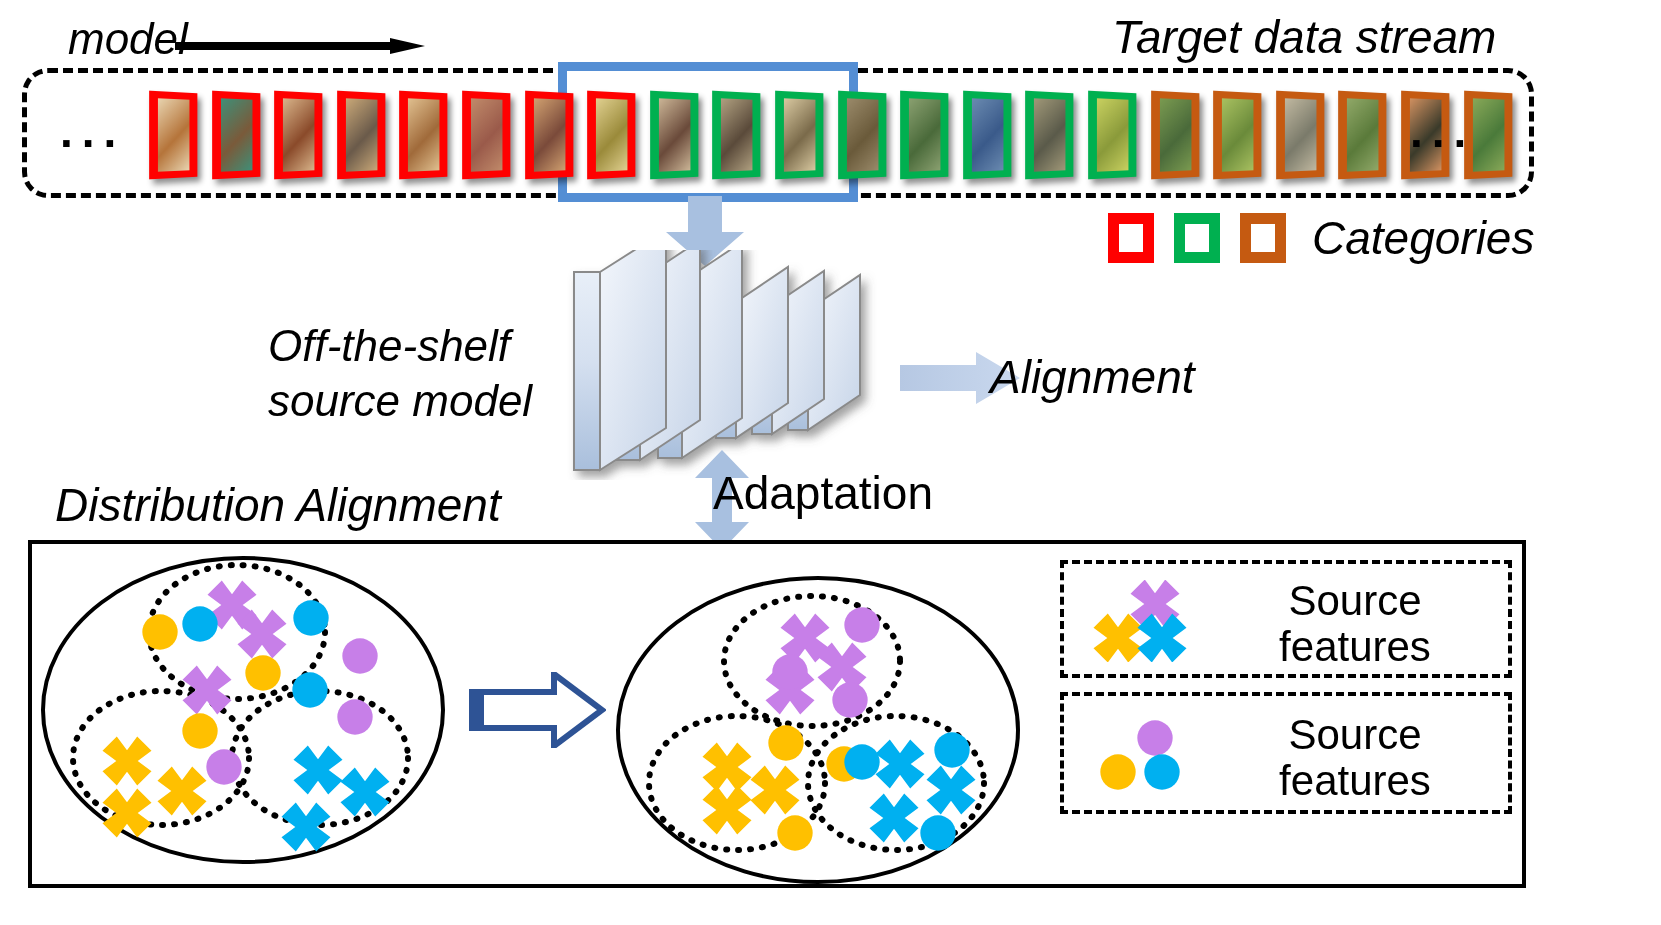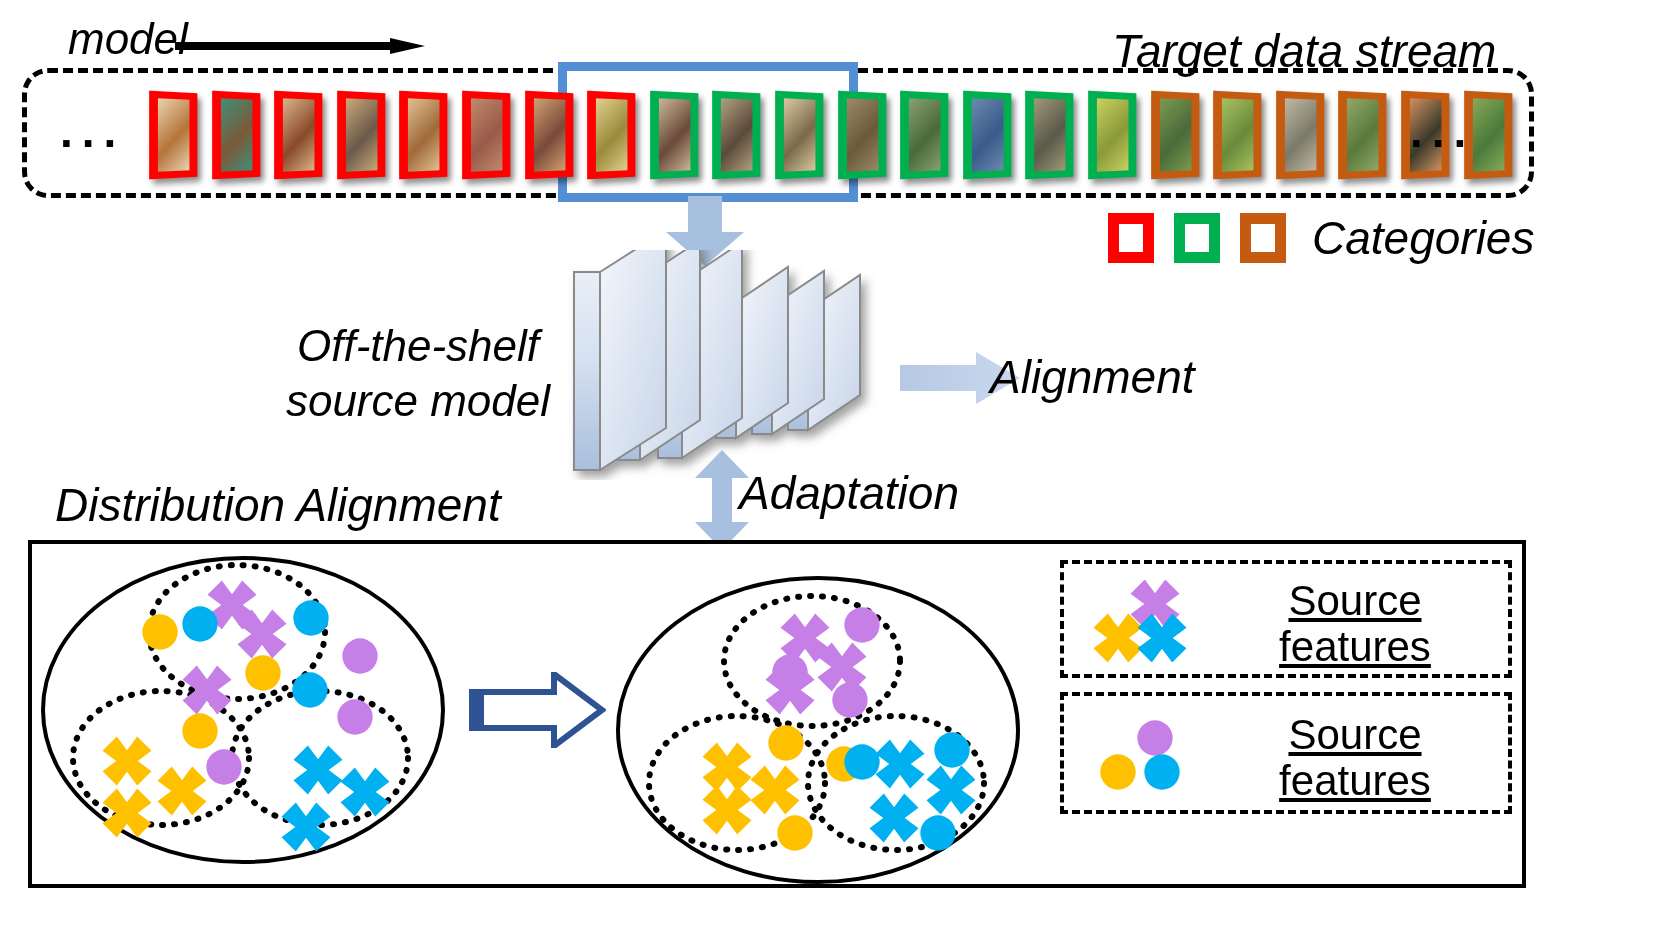--- a/index.html
+++ b/index.html
@@ -5,54 +5,54 @@
   html,body{margin:0;padding:0;background:#fff;}
   body{width:1661px;height:925px;position:relative;overflow:hidden;
        font-family:"Liberation Sans","DejaVu Sans",sans-serif;color:#000;}
   .abs{position:absolute;}
 
   
   #stream-container{left:22px;top:68px;width:1512px;height:130px;
       border:5px dashed #000;border-radius:26px;box-sizing:border-box;}
   #time-label{left:68px;top:14px;font-style:italic;font-size:44px;font-weight:400;}
   #time-arrow{left:175px;top:38px;width:250px;height:16px;}
-  #stream-title{left:1112px;top:24px;font-style:italic;font-size:46px;}
+  #stream-title{left:1112px;top:10px;font-style:italic;font-size:46px;}
 
   #ellipsis-left{left:60px;top:108px;font-size:46px;font-weight:900;letter-spacing:9px;line-height:1;}
   #ellipsis-right{left:1410px;top:108px;font-size:46px;font-weight:900;letter-spacing:9px;line-height:1;}
 
   #batch-highlight{left:558px;top:62px;width:300px;height:140px;
       border:9px solid #548ED4;background:#fff;box-sizing:border-box;}
 
   .frame-row{left:0;top:0;width:1661px;height:925px;pointer-events:none;}
   .frame{position:absolute;width:52px;height:86px;box-sizing:border-box;
       border-style:solid;border-width:7px 9px 7px 9px;
       transform:perspective(320px) rotateY(22deg);
       filter:drop-shadow(4px 5px 3px rgba(0,0,0,.45));}
   .frame .inner{width:100%;height:100%;background-size:cover;background-position:center;}
 
   
   #cat-legend{left:1108px;top:210px;height:56px;display:flex;align-items:center;gap:20px;}
   .cat-swatch{width:46px;height:50px;box-sizing:border-box;border-width:11px;border-style:solid;background:#fff;}
   #cat-label{font-style:italic;font-size:46px;margin-left:6px;white-space:nowrap;}
 
   
-  #model-label{left:268px;top:318px;width:300px;text-align:center;
+  #model-label{left:268px;top:318px;width:300px;text-align:left;
       font-style:italic;font-size:44px;line-height:1.25;}
   #inference-label{left:990px;top:350px;font-style:italic;font-size:46px;}
-  #adaptation-label{left:739px;top:466px;font-style:italic;font-size:46px;}
+  #adaptation-label{left:713px;top:466px;font-size:46px;}
 
   
   #align-title{left:55px;top:478px;font-style:italic;font-size:46px;}
   #align-panel{left:28px;top:540px;width:1498px;height:348px;border:4px solid #000;box-sizing:border-box;background:#fff;}
 
   .legend-box{position:absolute;border:4px dashed #000;box-sizing:border-box;background:#fff;}
   #legend-source{left:1060px;top:560px;width:452px;height:118px;}
   #legend-target{left:1060px;top:692px;width:452px;height:122px;}
-  .legend-text{position:absolute;font-size:42px;line-height:1.1;text-align:center;text-decoration:underline;}
+  .legend-text{position:absolute;font-size:42px;line-height:1.1;text-align:center;}
 </style>
 </head>
 <body>
 
 <div class="abs" id="time-label">model</div>
 
 <svg class="abs" id="time-arrow" viewBox="0 0 250 16">
   <line x1="0" y1="8" x2="218" y2="8" stroke="#000" stroke-width="8"></line>
   <polygon points="215,0 250,8 215,16" fill="#000"></polygon>
 </svg>

